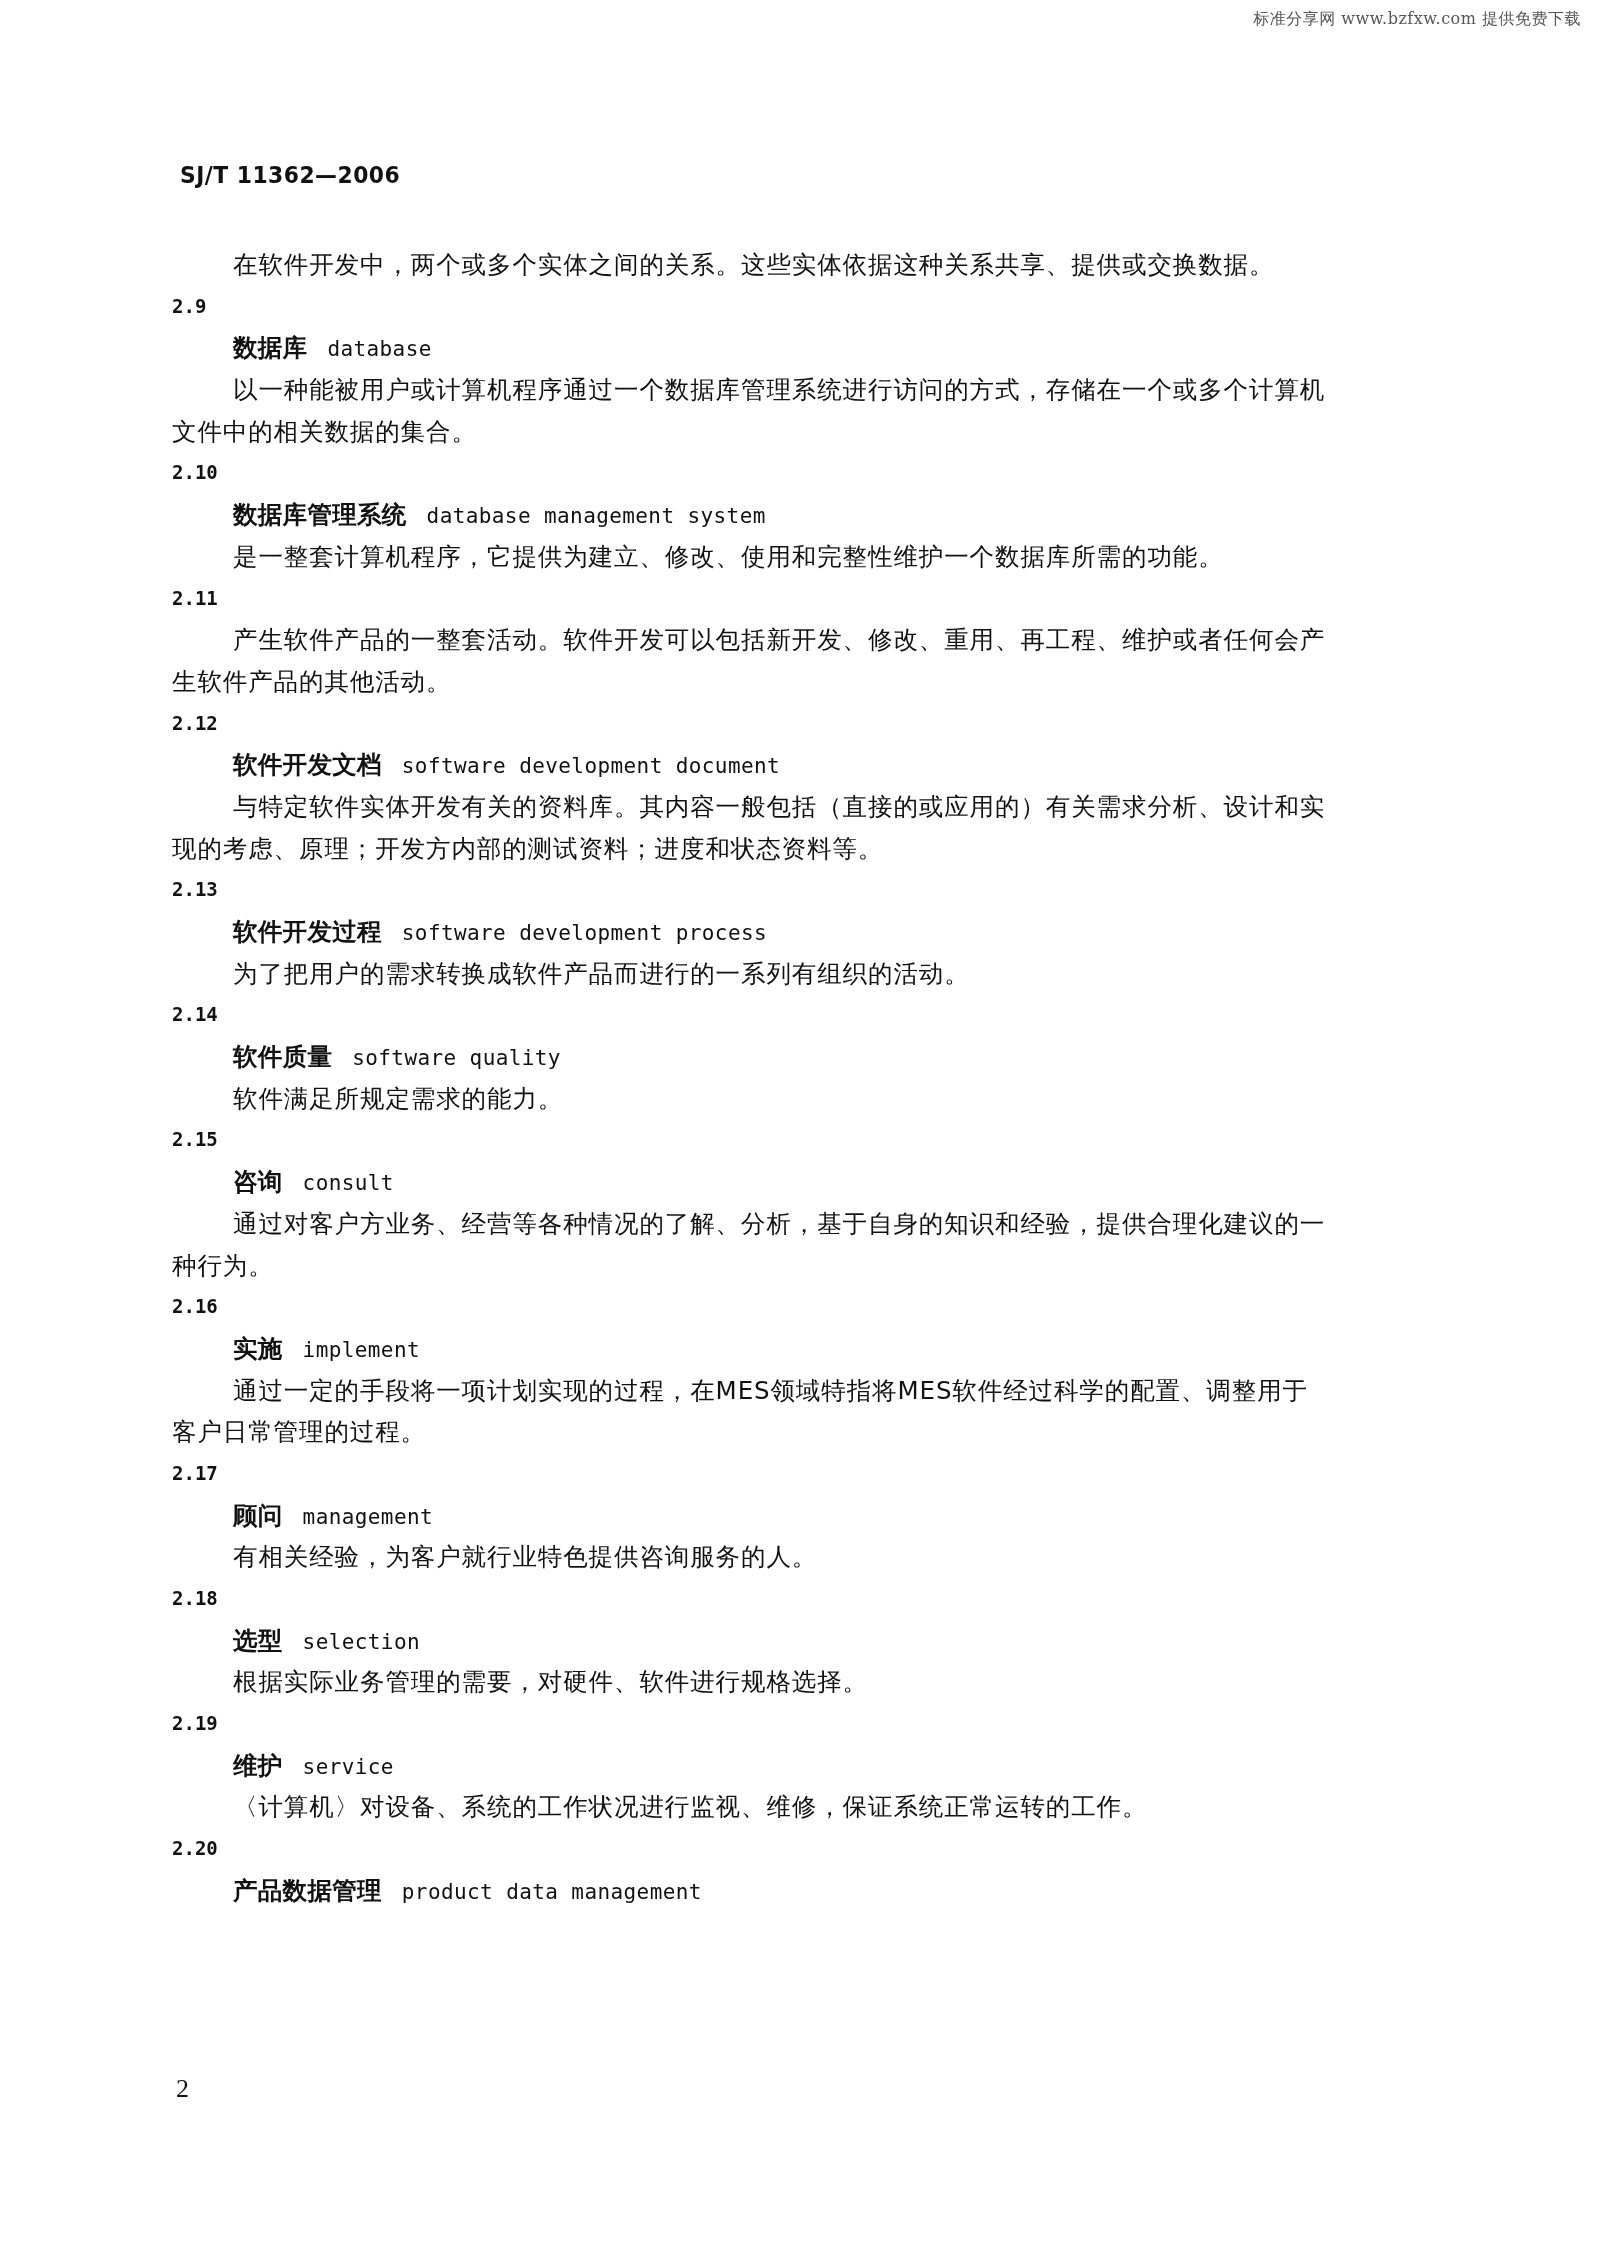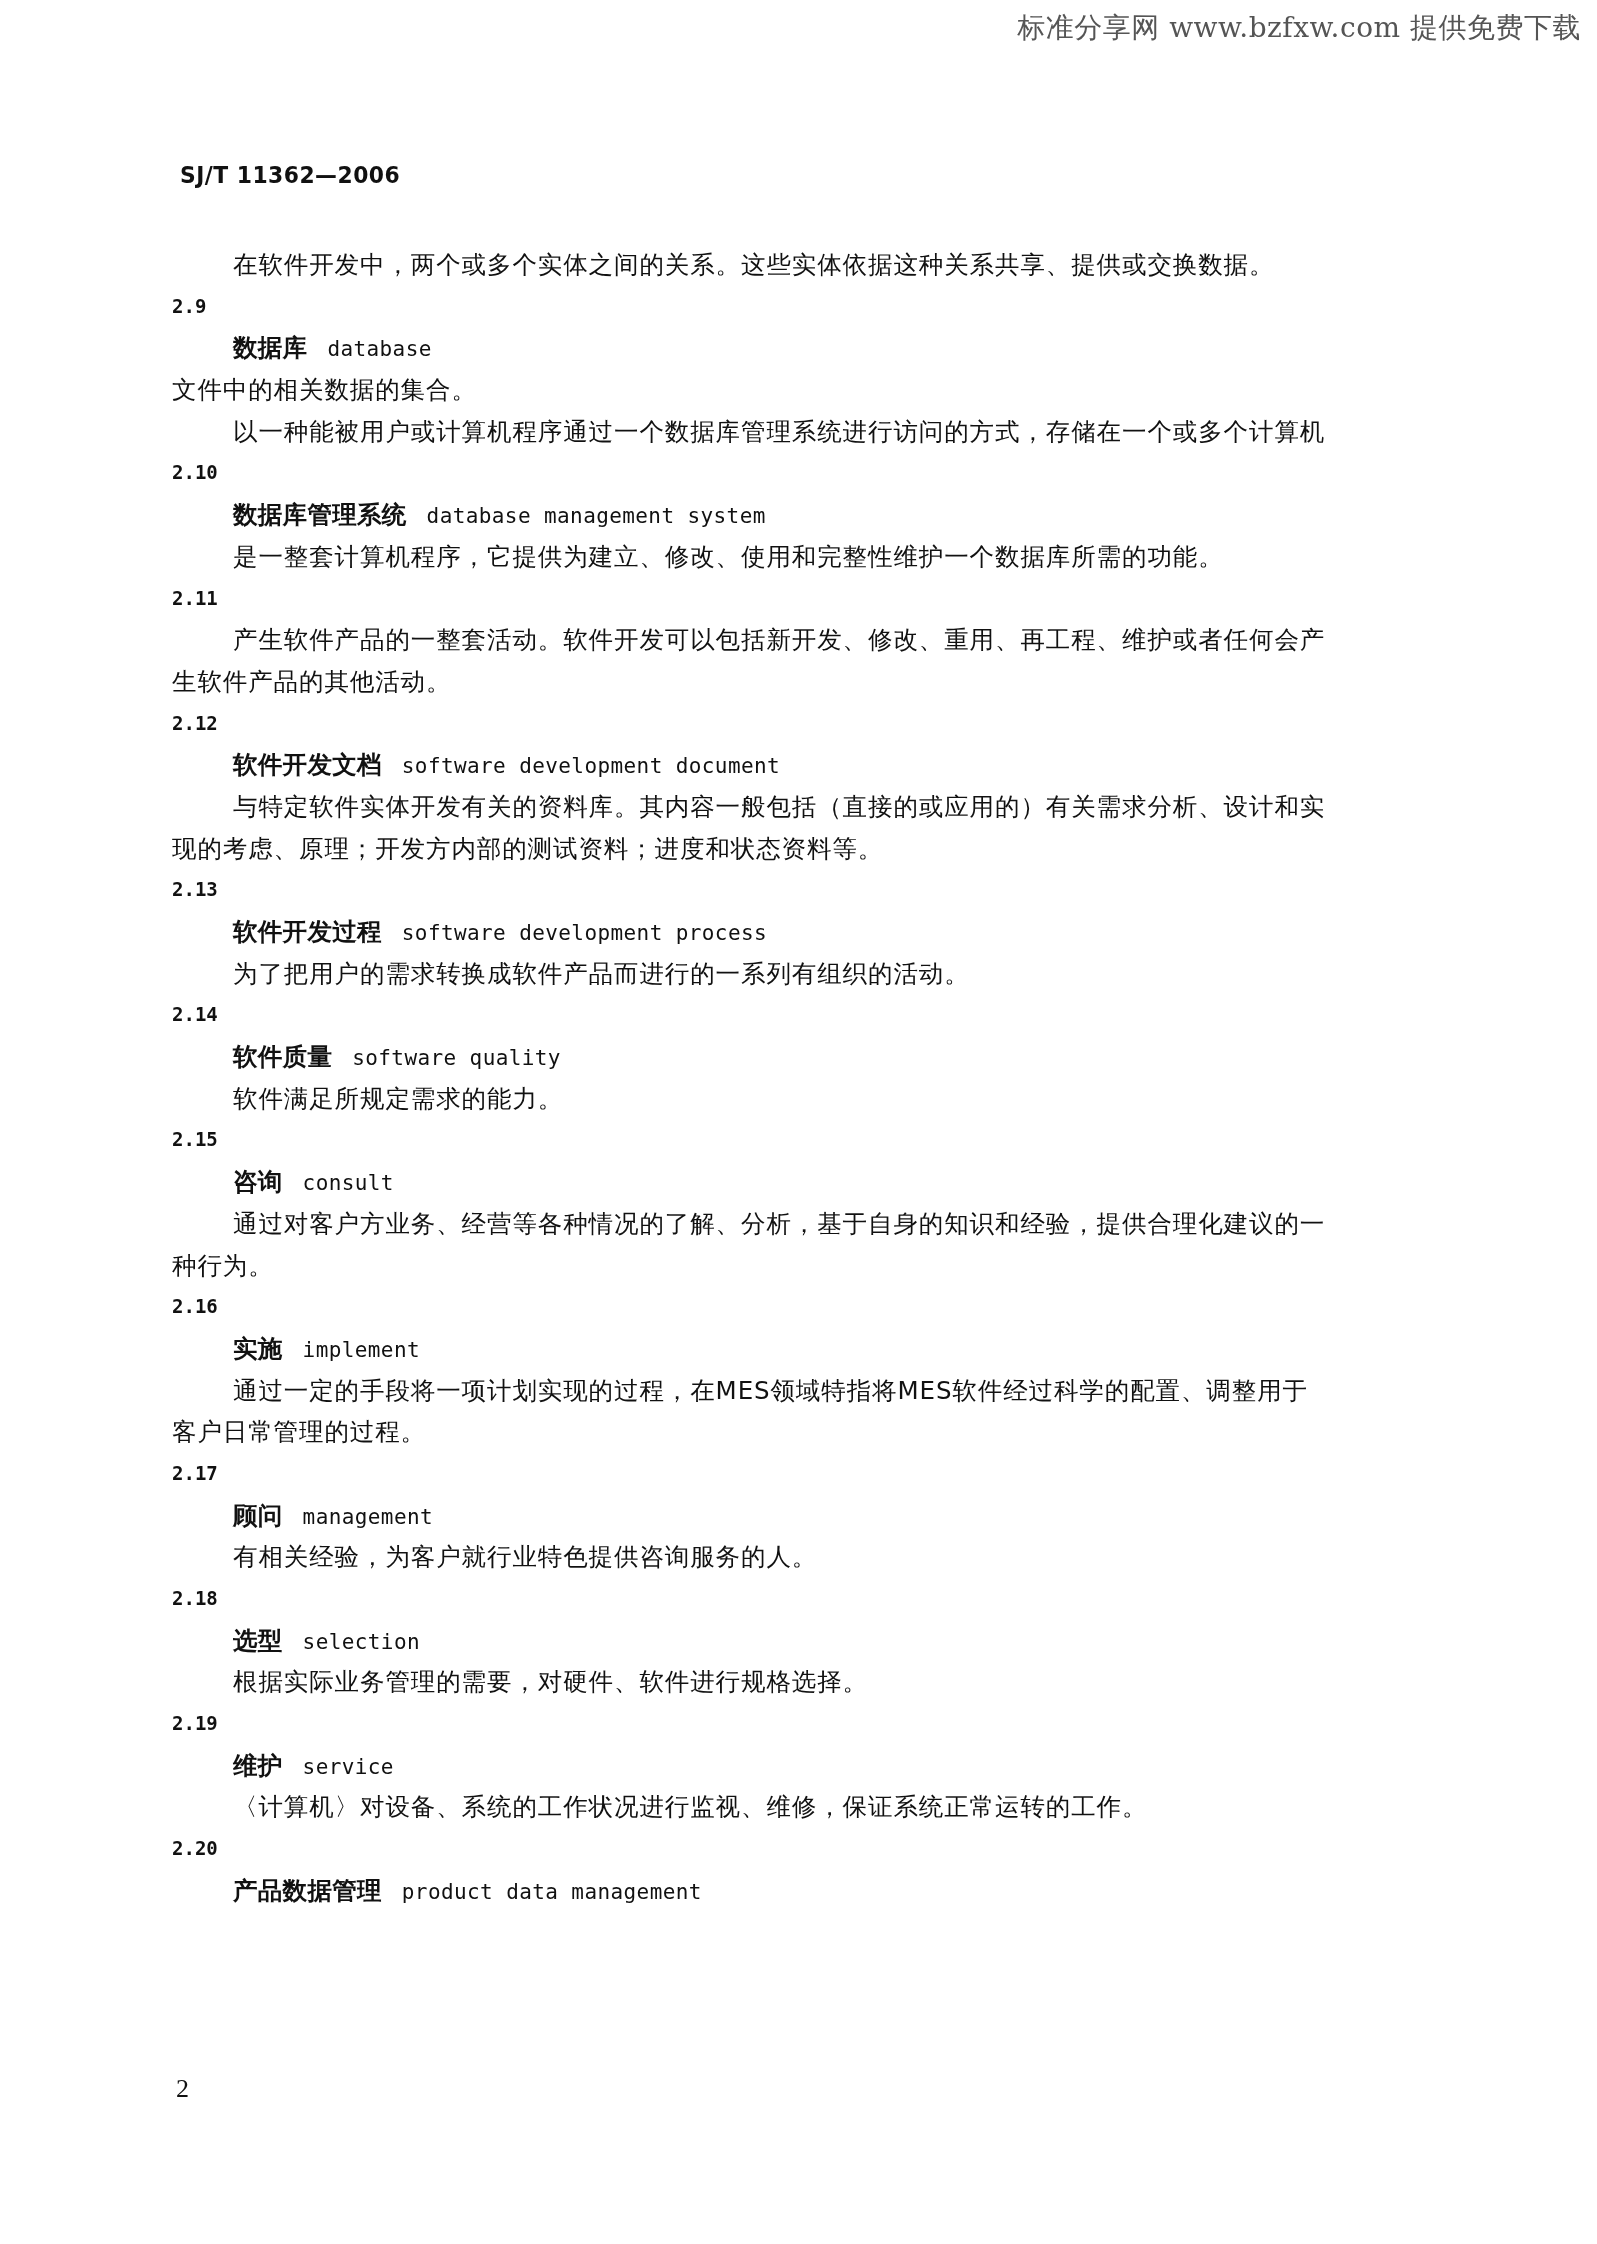--- a/index.html
+++ b/index.html
@@ -1,20 +1,20 @@
 <!DOCTYPE html>
 <html><head>
 <meta charset="utf-8">
 <style>
   html, body { margin: 0; padding: 0; background: #ffffff; }
   body { width: 1597px; height: 2244px; position: relative; overflow: hidden; color: #111; }
   .watermark {
     position: absolute; top: 9px; right: 16px;
     font-family: "DejaVu Serif", "Liberation Serif", serif;
-    font-size: 28px; color: #555; letter-spacing: 0.5px; white-space: nowrap;
+    font-size: 16px; color: #555; letter-spacing: 0.5px; white-space: nowrap;
   }
   .std-header {
     position: absolute; left: 180px; top: 162px;
     font-family: "DejaVu Sans", "Liberation Sans", sans-serif;
     font-size: 23px; font-weight: bold; letter-spacing: 0.5px; transform: scaleX(0.95); transform-origin: left;
   }
   .content { position: absolute; left: 172px; top: 244px; width: 1262px; }
   .line {
     height: 41.7px; line-height: 41.7px; white-space: nowrap;
     font-family: "DejaVu Sans", "Liberation Sans", sans-serif;
@@ -40,22 +40,22 @@
 <body>
 
 <div class="watermark">标准分享网 www.bzfxw.com 提供免费下载</div>
 <div class="std-header">SJ/T 11362—2006</div>
 
 <div class="content">
   <div class="line indent def">在软件开发中，两个或多个实体之间的关系。这些实体依据这种关系共享、提供或交换数据。</div>
 
   <div class="line num">2.9</div>
   <div class="line indent"><span class="term-cn">数据库</span><span class="term-en">database</span></div>
+  <div class="line indent def">以一种能被用户或计算机程序通过一个数据库管理系统进行访问的方式，存储在一个或多个计算机</div>
   <div class="line def">文件中的相关数据的集合。</div>
-  <div class="line indent def">以一种能被用户或计算机程序通过一个数据库管理系统进行访问的方式，存储在一个或多个计算机</div>
 
   <div class="line num">2.10</div>
   <div class="line indent"><span class="term-cn">数据库管理系统</span><span class="term-en">database management system</span></div>
   <div class="line indent def">是一整套计算机程序，它提供为建立、修改、使用和完整性维护一个数据库所需的功能。</div>
 
   <div class="line num">2.11</div>
   <div class="line indent def">产生软件产品的一整套活动。软件开发可以包括新开发、修改、重用、再工程、维护或者任何会产</div>
   <div class="line def">生软件产品的其他活动。</div>
 
   <div class="line num">2.12</div>

